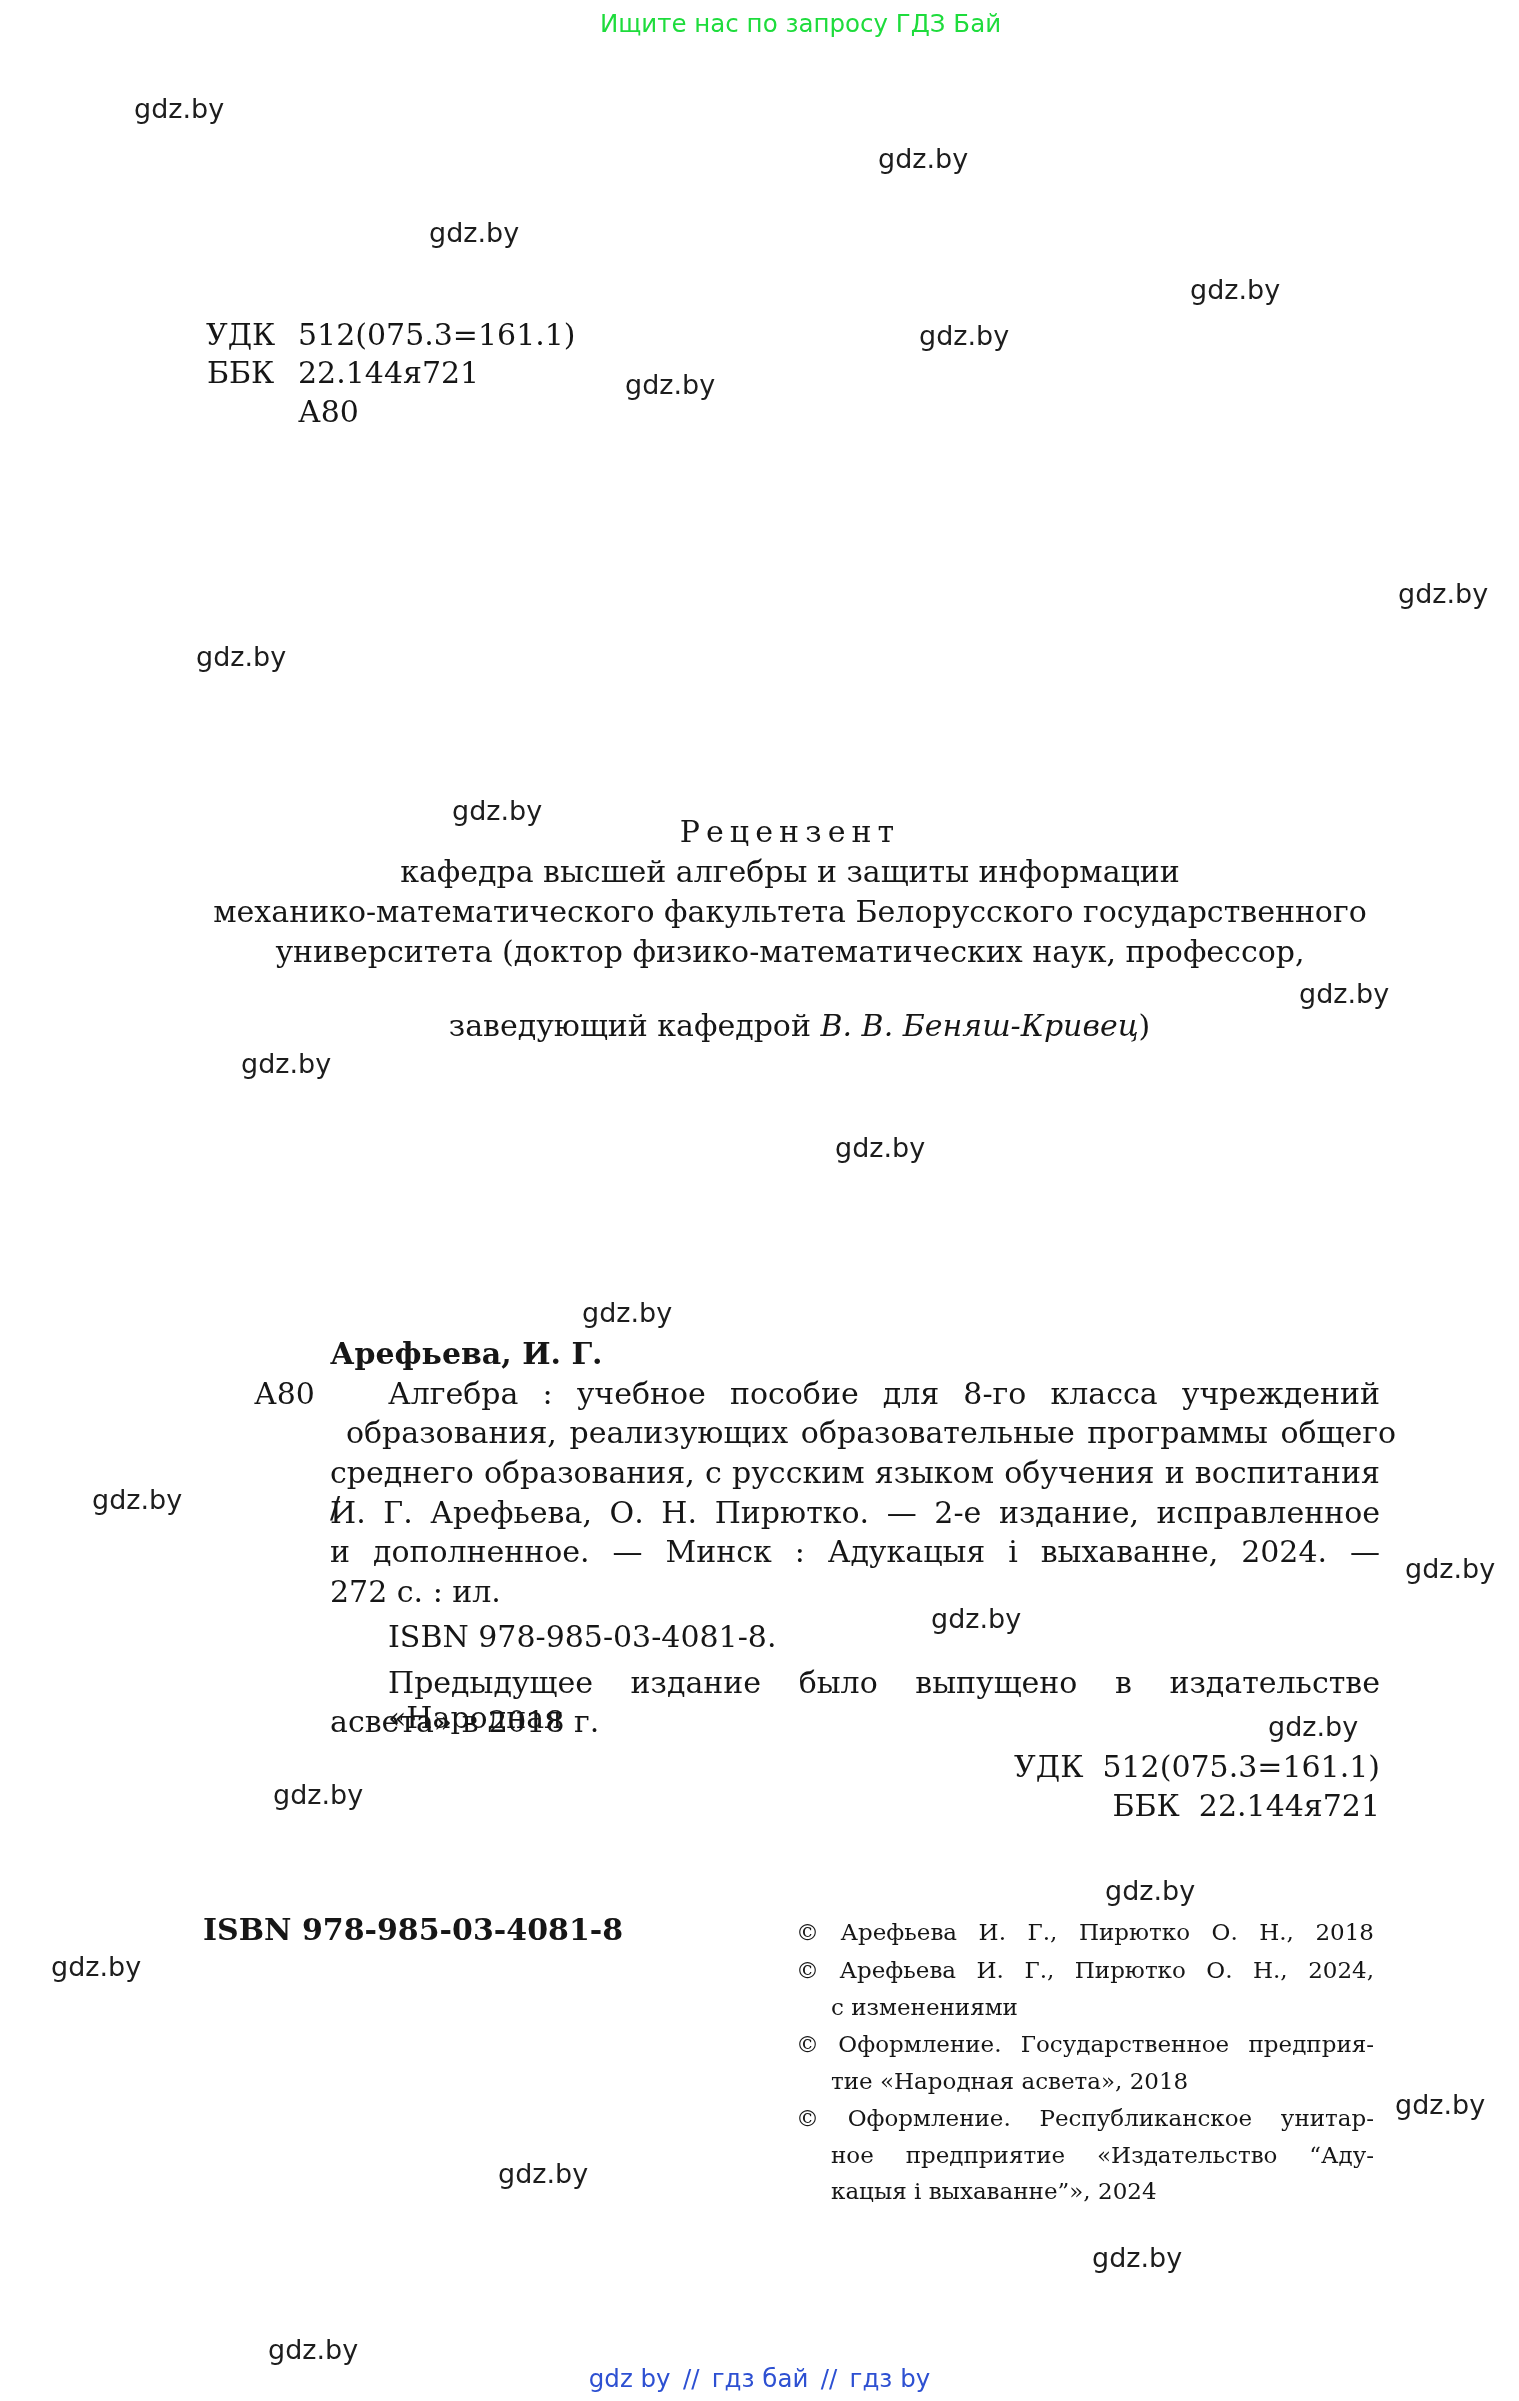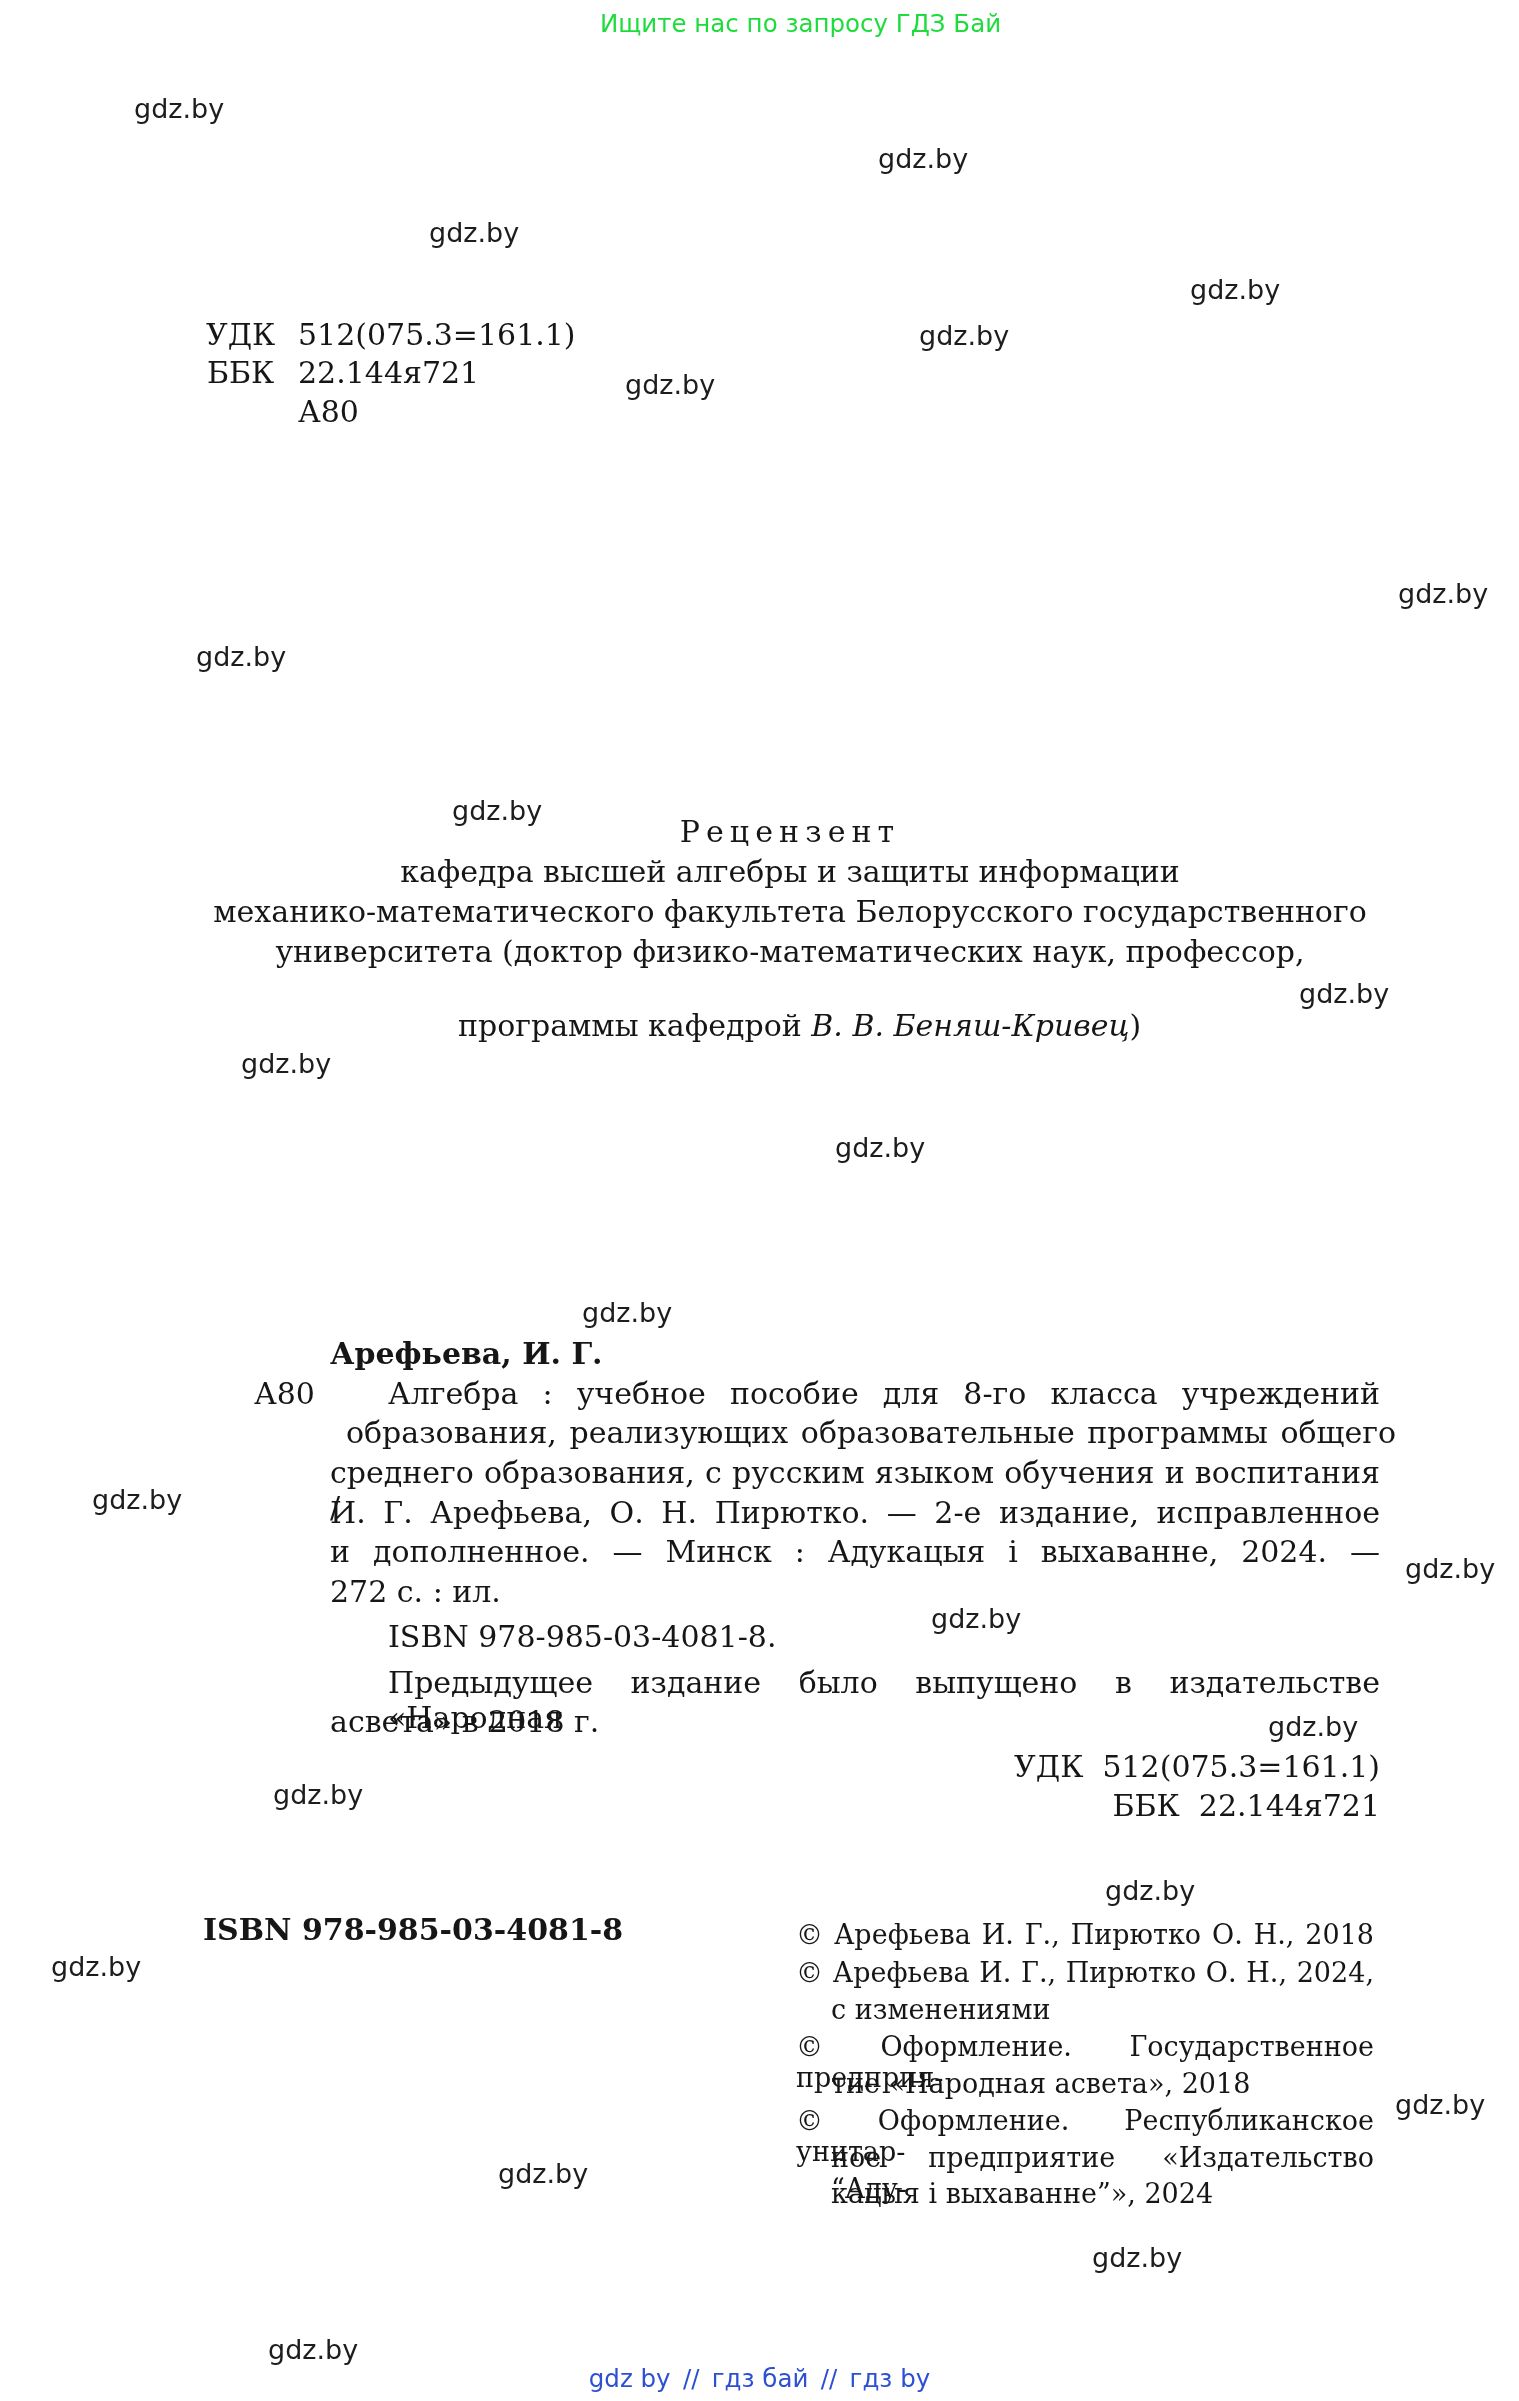--- a/index.html
+++ b/index.html
@@ -34,21 +34,21 @@
   .lsp { letter-spacing: 6.1px; }
   .center-line {
     position: absolute;
     left: 201px; width: 1178px;
     text-align: center;
     font-family: "DejaVu Serif", serif;
     font-size: 30px;
     color: #161616;
     white-space: pre;
   }
-  .cline { font-size: 27px; }
+  .cline { font-size: 23px; }
   .banner {
     position: absolute; top: 8.8px; left: 0; width: 100%;
     text-align: center;
     font-family: "DejaVu Sans", sans-serif;
     font-size: 24.5px;
   }
   .footer {
     position: absolute; top: 2364px; left: 0; width: 100%;
     text-align: center;
     font-family: "DejaVu Sans", sans-serif;
@@ -91,21 +91,21 @@
 <span class="serif" style="left:298px;top:317px">512(075.3=161.1)</span>
 <span class="serif" style="left:207px;top:355px">ББК</span>
 <span class="serif" style="left:298px;top:355px">22.144я721</span>
 <span class="serif" style="left:298px;top:394px">А80</span>
 
 <div class="center-line lsp" style="top:814px">Рецензент</div>
 <div class="center-line" style="top:854px">кафедра высшей алгебры и защиты информации</div>
 <div class="center-line" style="top:894px">механико-математического факультета Белорусского государственного</div>
 <div class="center-line" style="top:934px">университета (доктор физико-математических наук, профессор,</div>
 <div class="center-line" style="top:973px">
-  <span>программы кафедрой </span><span class="it">В. В. Беняш-Кривец</span><span>)</span>
+  <span>заведующий кафедрой </span><span class="it">В. В. Беняш-Кривец</span><span>)</span>
 </div>
 
 <div class="serif bold" style="left:330px;top:1336px">Арефьева, И. Г.</div>
 <div class="serif" style="left:254px;top:1376px">А80</div>
 <div class="serif just" style="left:388px;top:1376px;width:992px">Алгебра : учебное пособие для 8-го класса учреждений</div>
 <div class="serif just" style="left:346px;top:1415px;width:1050px">образования, реализующих образовательные программы общего</div>
 <div class="serif just" style="left:330px;top:1455px;width:1050px">среднего образования, с русским языком обучения и воспитания /</div>
 <div class="serif just" style="left:330px;top:1495px;width:1050px">И. Г. Арефьева, О. Н. Пирютко. — 2-е издание, исправленное</div>
 <div class="serif just" style="left:330px;top:1534px;width:1050px">и дополненное. — Минск : Адукацыя і выхаванне, 2024. —</div>
 <div class="serif" style="left:330px;top:1574px">272 с. : ил.</div>

